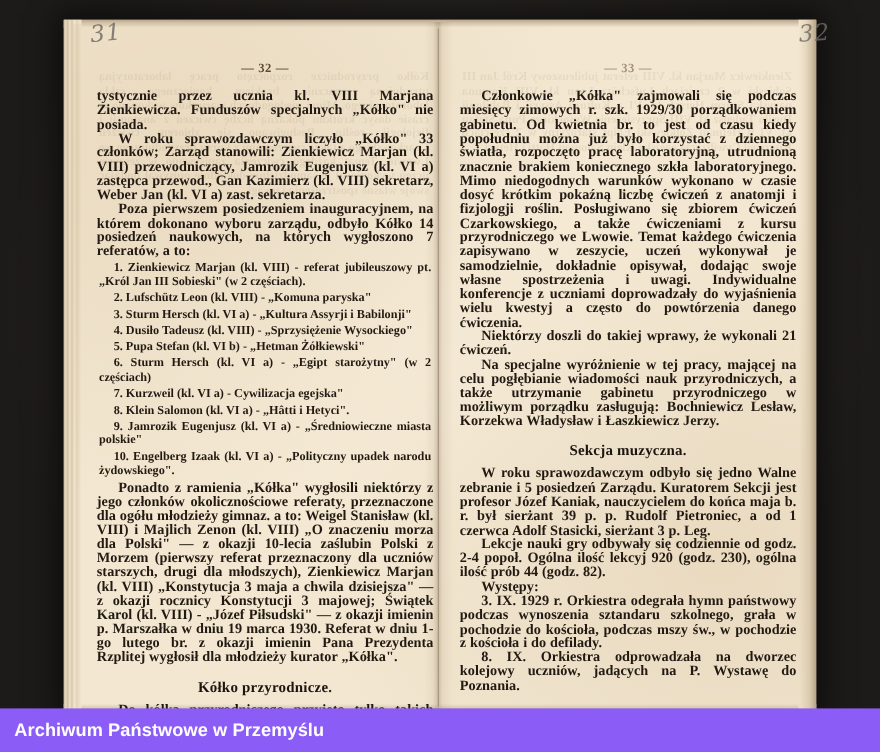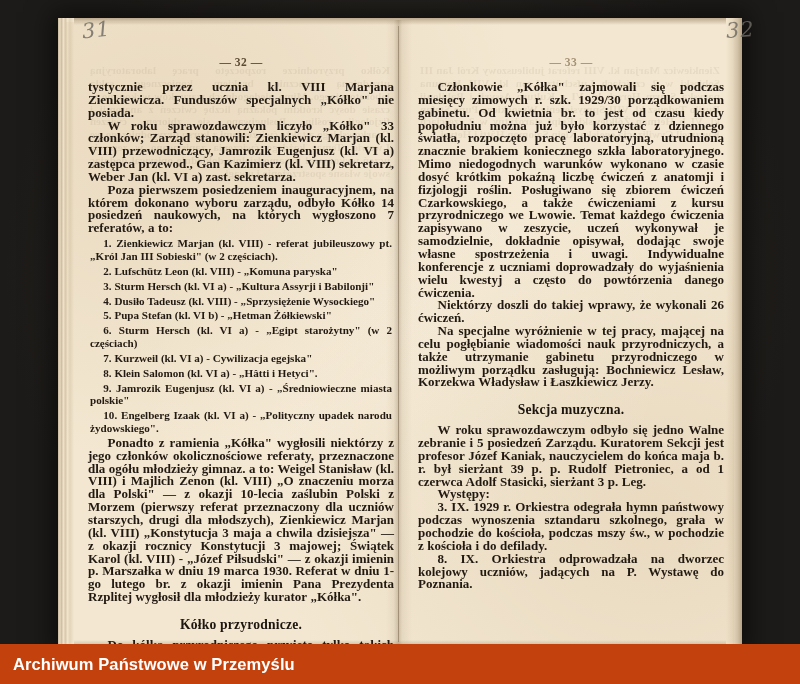--- a/index.html
+++ b/index.html
@@ -133,21 +133,21 @@
     transform:rotate(-6deg);
     font-style:italic;
     letter-spacing:1px;
   }
   .pencil.a{left:82px;top:18px;}
   .pencil.b{left:726px;top:18px;transform:rotate(-4deg);}
 
   
   .watermark{
     position:absolute;left:0;bottom:0;width:800px;height:40px;
-    background:#c2410c;
+    background:#8b5cf6;
     display:flex;align-items:center;
   }
   .watermark span{
     color:#fff;
     font-family:"Liberation Sans", sans-serif;
     font-size:16.5px;
     font-weight:700;
     padding-left:13px;
     letter-spacing:.1px;
   }
@@ -197,26 +197,27 @@
     <p class="body">Ponadto z ramienia „Kółka" wygłosili niektórzy z jego członków okolicznościowe referaty, przeznaczone dla ogółu młodzieży gimnaz. a to: Weigel Stanisław (kl. VIII) i Majlich Zenon (kl. VIII) „O znaczeniu morza dla Polski" — z okazji 10-lecia zaślubin Polski z Morzem (pierwszy referat przeznaczony dla uczniów starszych, drugi dla młodszych), Zienkiewicz Marjan (kl. VIII) „Konstytucja 3 maja a chwila dzisiejsza" — z okazji rocznicy Konstytucji 3 majowej; Świątek Karol (kl. VIII) - „Józef Piłsudski" — z okazji imienin p. Marszałka w dniu 19 marca 1930. Referat w dniu 1-go lutego br. z okazji imienin Pana Prezydenta Rzplitej wygłosił dla młodzieży kurator „Kółka".</p>
 
     <h2 class="section">Kółko przyrodnicze.</h2>
     <p class="body">Do kółka przyrodniczego przyjęto tylko takich uczniów, którzy wykazali się dobremi postępami we wszystkich przed-</p>
   </div>
 
   <div class="page right">
     <div class="folio">— 33 —</div>
 
     <p class="body">Członkowie „Kółka" zajmowali się podczas miesięcy zimowych r. szk. 1929/30 porządkowaniem gabinetu. Od kwietnia br. to jest od czasu kiedy popołudniu można już było korzystać z dziennego światła, rozpoczęto pracę laboratoryjną, utrudnioną znacznie brakiem koniecznego szkła laboratoryjnego. Mimo niedogodnych warunków wykonano w czasie dosyć krótkim pokaźną liczbę ćwiczeń z anatomji i fizjologji roślin. Posługiwano się zbiorem ćwiczeń Czarkowskiego, a także ćwiczeniami z kursu przyrodniczego we Lwowie. Temat każdego ćwiczenia zapisywano w zeszycie, uczeń wykonywał je samodzielnie, dokładnie opisywał, dodając swoje własne spostrzeżenia i uwagi. Indywidualne konferencje z uczniami doprowadzały do wyjaśnienia wielu kwestyj a często do powtórzenia danego ćwiczenia.</p>
-    <p class="body">Niektórzy doszli do takiej wprawy, że wykonali 26 ćwiczeń.</p>
+    <p class="body">Niektórzy doszli do takiej wprawy, że wykonali 21 ćwiczeń.</p>
     <p class="body">Na specjalne wyróżnienie w tej pracy, mającej na celu pogłębianie wiadomości nauk przyrodniczych, a także utrzymanie gabinetu przyrodniczego w możliwym porządku zasługują: Bochniewicz Lesław, Korzekwa Władysław i Łaszkiewicz Jerzy.</p>
 
     <h2 class="section">Sekcja muzyczna.</h2>
 
     <p class="body">W roku sprawozdawczym odbyło się jedno Walne zebranie i 5 posiedzeń Zarządu. Kuratorem Sekcji jest profesor Józef Kaniak, nauczycielem do końca maja b. r. był sierżant 39 p. p. Rudolf Pietroniec, a od 1 czerwca Adolf Stasicki, sierżant 3 p. Leg.</p>
+    <p class="body">Lekcje nauki gry odbywały się codziennie od godz. 2-4 popoł. Ogólna ilość lekcyj 920 (godz. 230), ogólna ilość prób 44 (godz. 82).</p>
     <p class="body">Występy:</p>
 
     <p class="body">3. IX. 1929 r. Orkiestra odegrała hymn państwowy podczas wynoszenia sztandaru szkolnego, grała w pochodzie do kościoła, podczas mszy św., w pochodzie z kościoła i do defilady.</p>
     <p class="body">8. IX. Orkiestra odprowadzała na dworzec kolejowy uczniów, jadących na P. Wystawę do Poznania.</p>
   </div>
 
   <div class="pencil a">31</div>
   <div class="pencil b">32</div>
 
   <div class="watermark">

